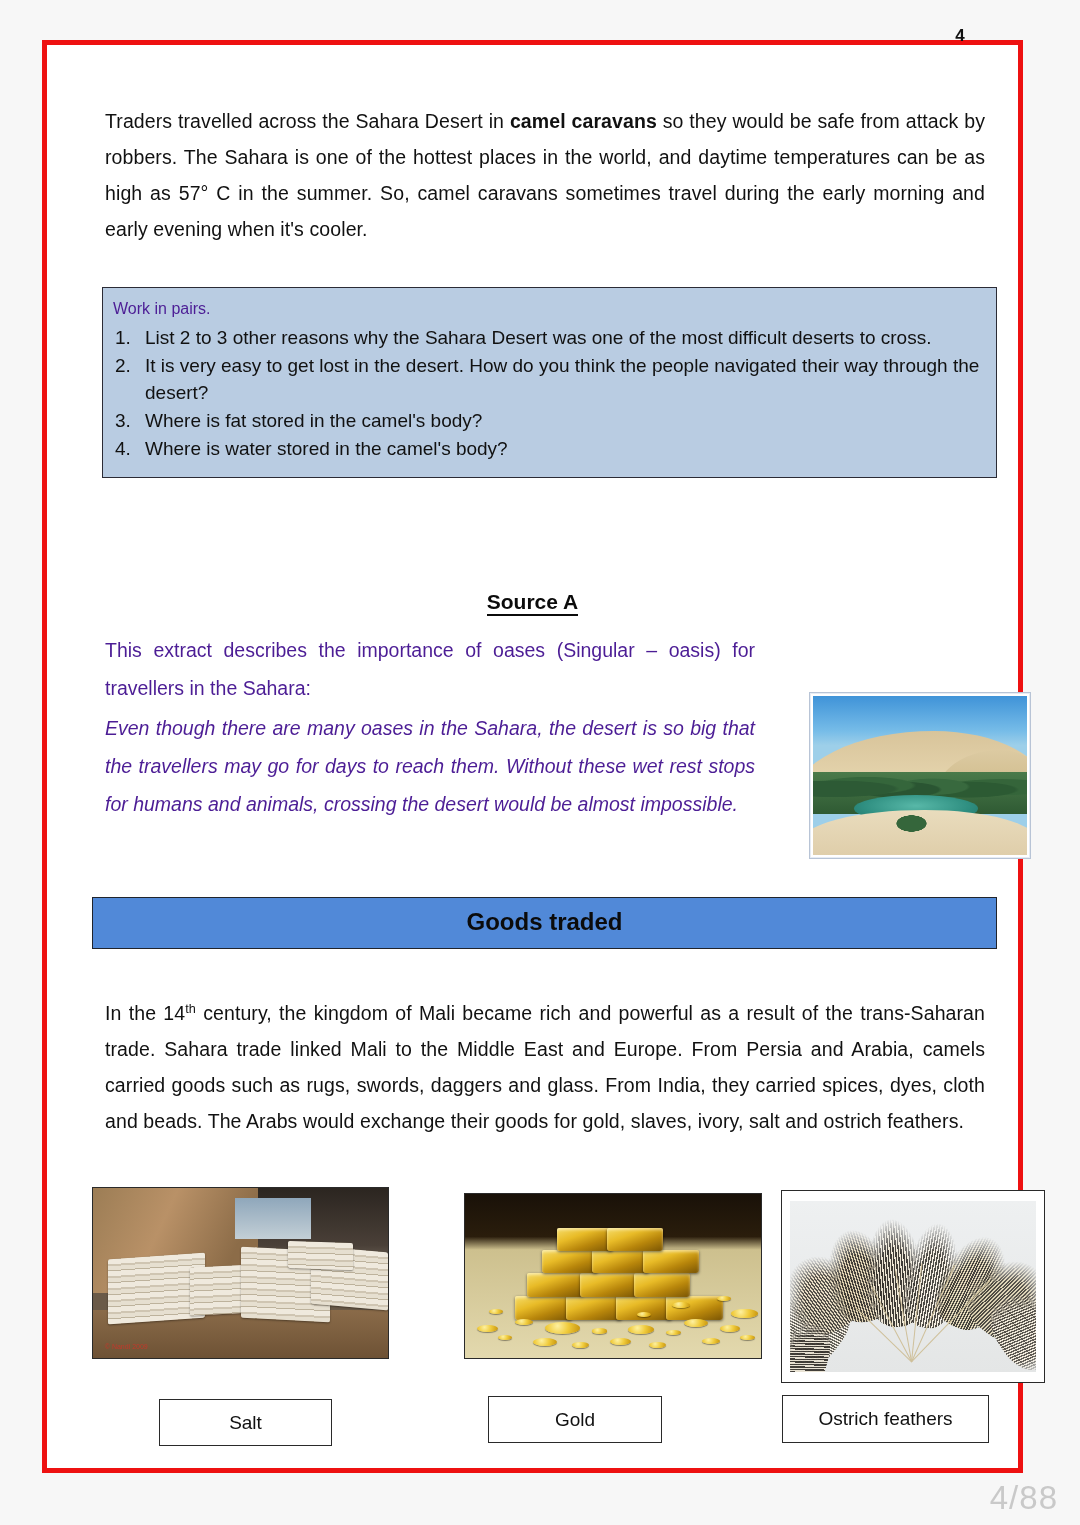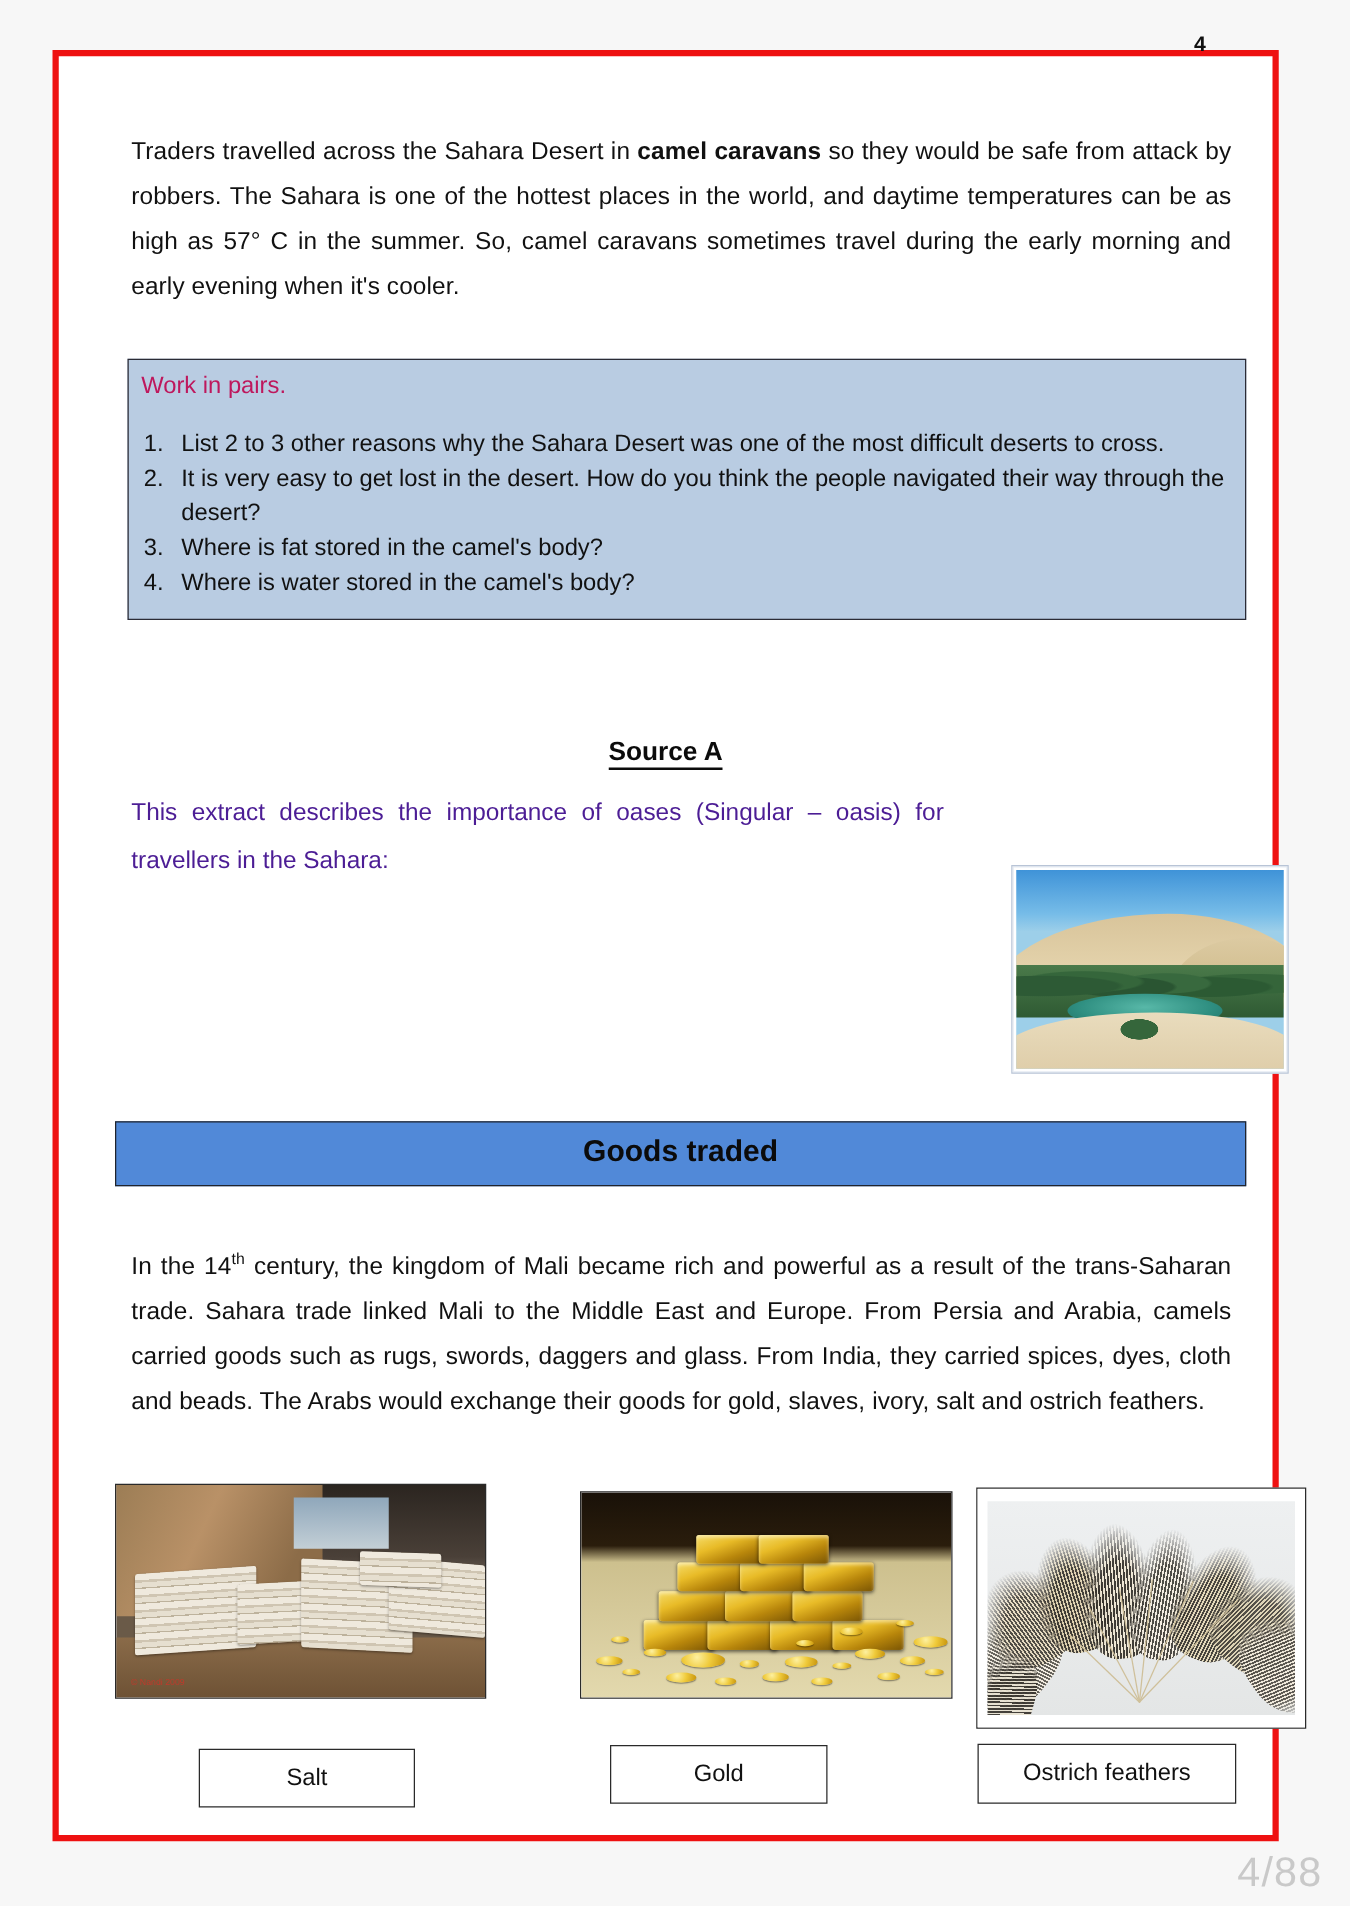--- a/index.html
+++ b/index.html
@@ -106,24 +106,23 @@
     position: relative;
     margin-left: 10px;
     width: 895px;
     min-height: 186px;
     background: #b9cce2;
     border: 1.5px solid #2b2b35;
     border-top: 1px solid #2b2b35;
     padding: 6px 10px 14px 10px;
   }
   .activity-lead {
-    font-size: 19px;
-    color: #be185d;
+    font-size: 16px;
+    color: #4c1d95;
     line-height: 30px;
-    margin-bottom: 18px;
   }
   .activity-list {
     list-style: none;
     counter-reset: act;
   }
   .activity-list li {
     position: relative;
     font-size: 19px;
     line-height: 27px;
     color: #111;
@@ -358,20 +357,21 @@
           <li>Where is fat stored in the camel's body?</li>
           <li>Where is water stored in the camel's body?</li>
         </ol>
       </div>
     </div>
 
     <div class="source-heading"><span>Source A</span></div>
 
     <div class="source-text">
       <span>This extract describes the importance of oases (Singular – oasis) for travellers in the Sahara:</span>
+      <span class="extract">Even though there are many oases in the Sahara, the desert is so big that the travellers may go for days to reach them. Without these wet rest stops for humans and animals, crossing the desert would be almost impossible.</span>
     </div>
 
     <div class="oasis-frame">
       <div class="oasis-img">
         <div class="oasis-dune-far"></div>
         <div class="oasis-dune-right"></div>
         <div class="oasis-trees"></div>
         <div class="oasis-lagoon"></div>
         <div class="oasis-sand-fore"></div>
         <div class="oasis-bush"></div>

